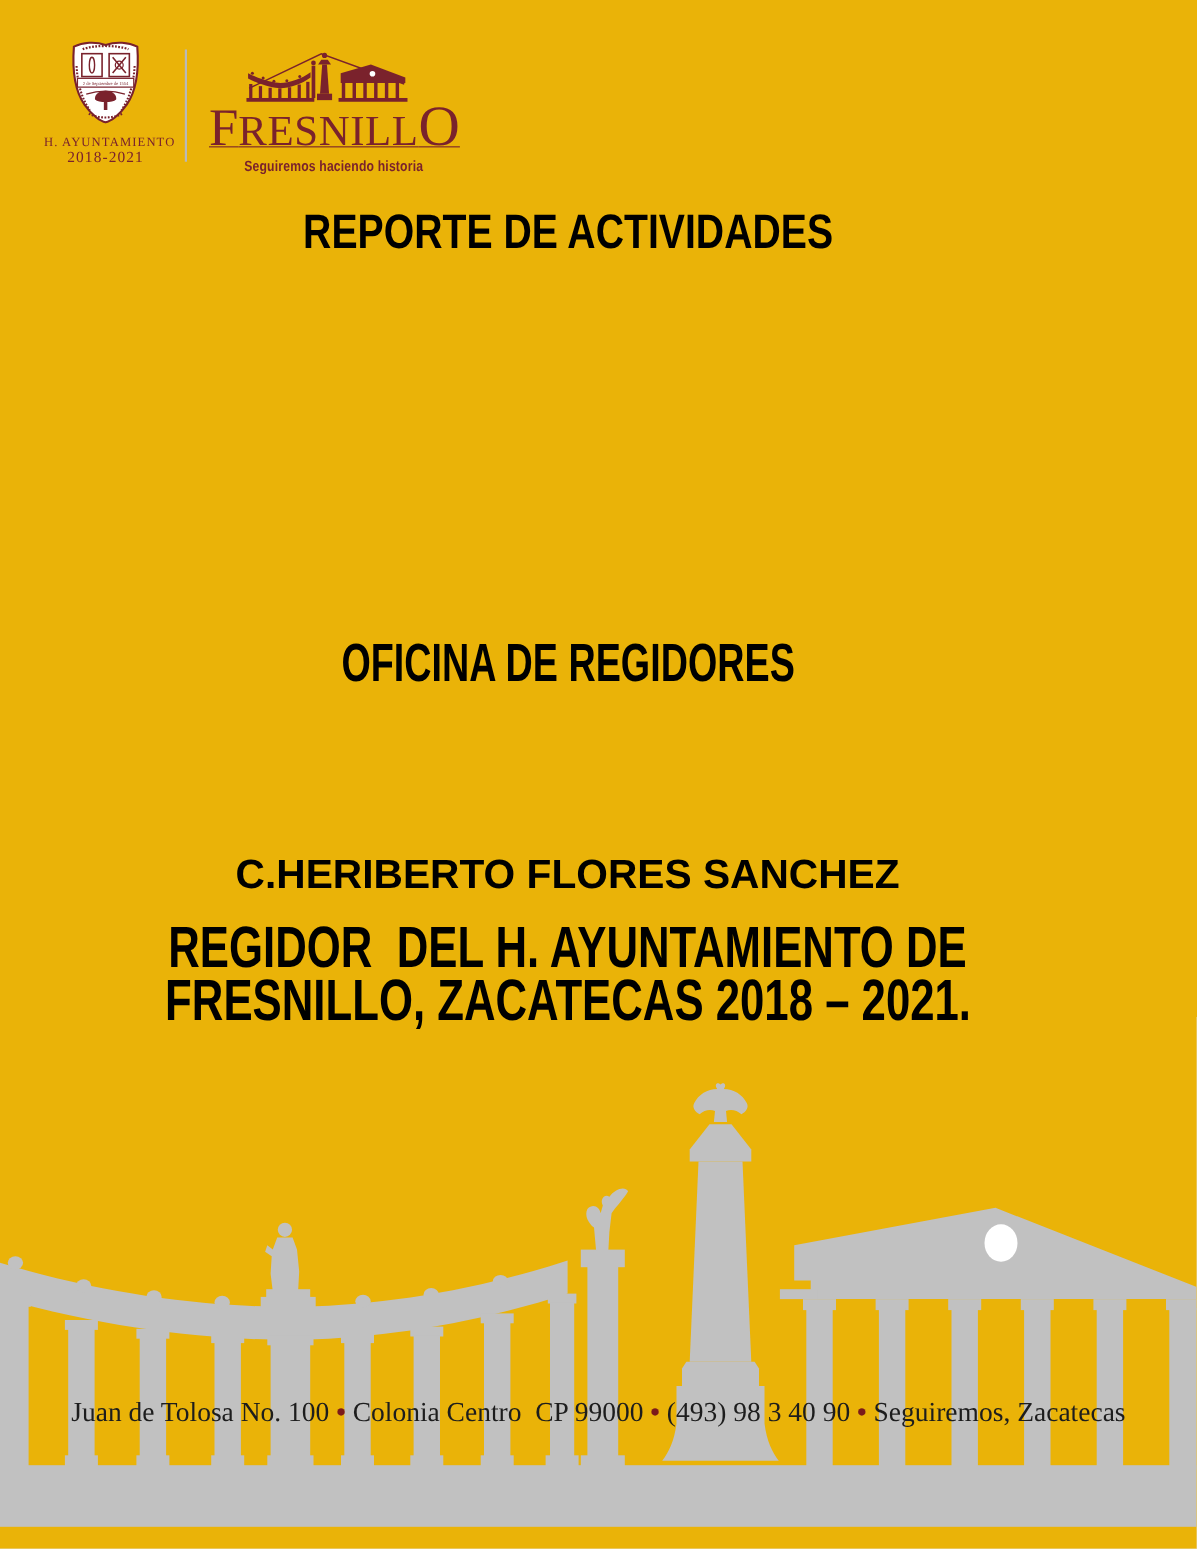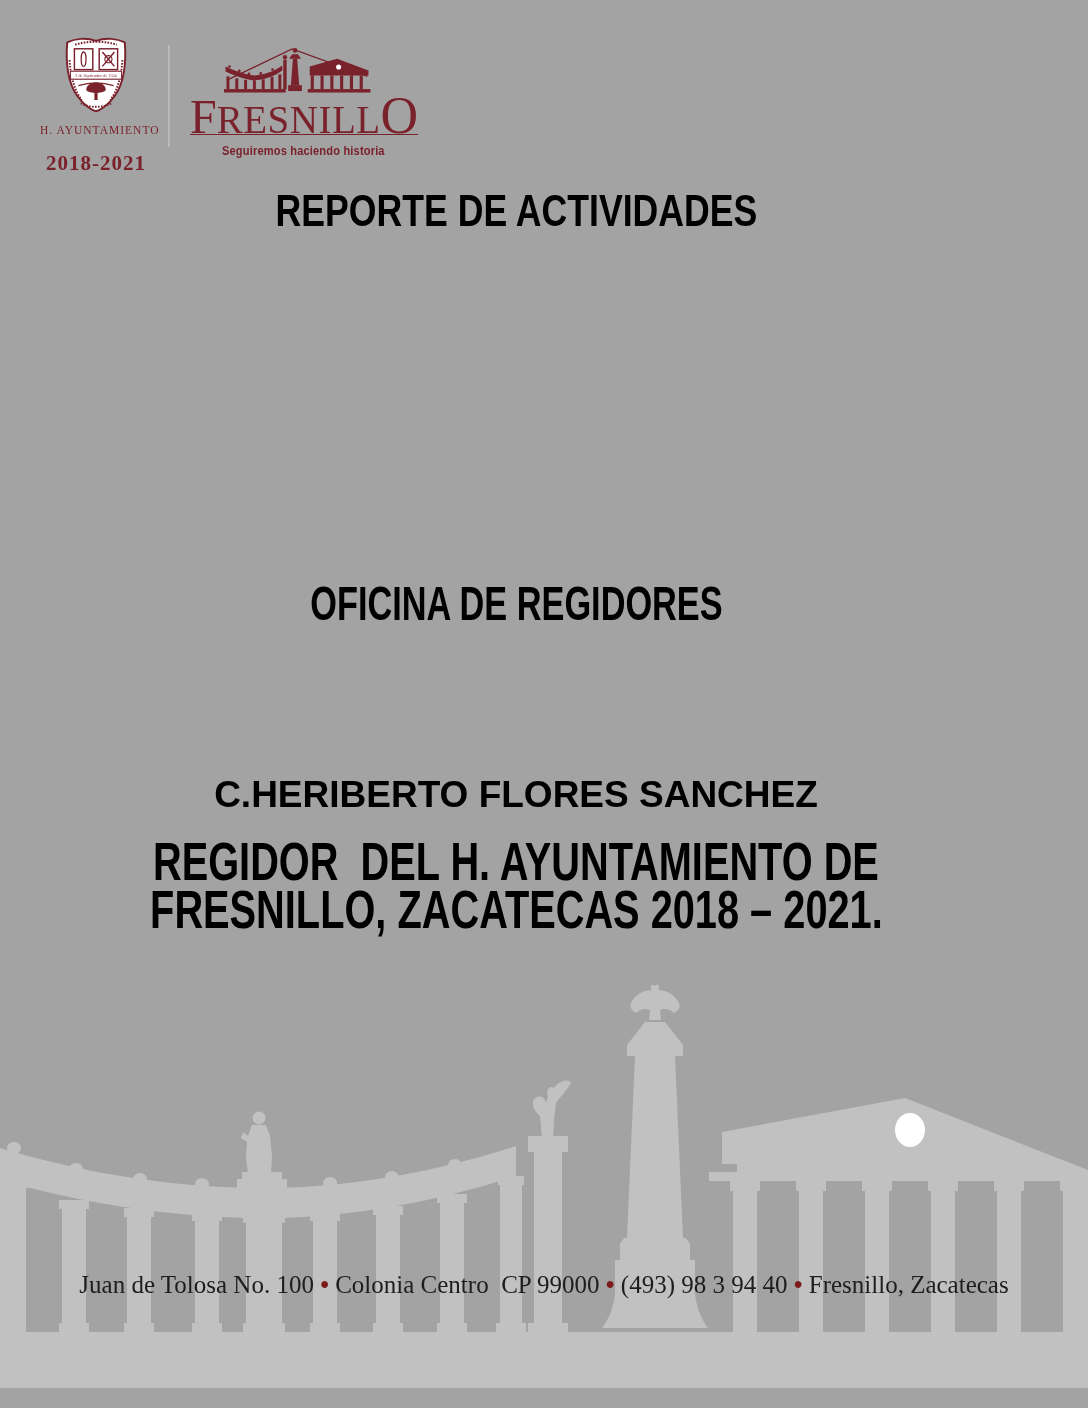--- a/index.html
+++ b/index.html
@@ -2,28 +2,28 @@
 <html style="--brand: #7a222c; --bullet: #7b1a1a; --silhouette: #c1c1c1; --title: #000000; --footer-text: #1d1d1d; --divider: #b9b9b9;"><head>
 <meta charset="utf-8">
 <style>
   :root{
     --brand:#7a222c; --bullet:#7b1a1a; --silhouette:#c1c1c1;
     --title:#000000; --footer-text:#1d1d1d; --divider:#b9b9b9;
   }
   html,body{margin:0;padding:0;background:#e8e8e8;}
   .page{
     position:relative; width:1088px; height:1408px; margin:0 auto;
-    background:#a3a3a3; overflow:hidden;
+    background:#eab308; overflow:hidden;
     font-family:"Liberation Sans", sans-serif;
   }
   
   .crest-block{position:absolute; left:40px; top:30px; width:112px; text-align:center; color:var(--brand);}
   .crest-svg{display:block; margin:0 auto; width:80px; height:92px;}
   .crest-org{font-family:"Liberation Serif", serif; font-size:11.5px; letter-spacing:1px; margin-top:2px; white-space:nowrap;}
-  .crest-term{font-family:"Liberation Serif", serif; font-size:21px; font-weight:bold; letter-spacing:1px; margin-top:15px;}
+  .crest-term{font-family:"Liberation Serif", serif; font-size:14px; font-weight:normal; letter-spacing:1px; margin-top:0px;}
   .header-divider{position:absolute; left:168px; top:45px; width:2px; height:102px; background:var(--divider);}
   .brand-block{position:absolute; left:190px; top:46px; width:260px;}
   .brand-monument{display:block; margin-left:32px; width:150px; height:47px;}
   .brand-wordmark{color:var(--brand); font-family:"Liberation Serif", serif; line-height:1; margin-top:-3px; white-space:nowrap;text-decoration:underline;}
   .brand-wordmark .wm-first{font-size:48px;}
   .brand-wordmark .wm-mid{font-size:39px; letter-spacing:0.5px;}
   .brand-wordmark .wm-last{font-size:52px;}
   .brand-tagline{
     color:var(--brand); font-weight:bold; font-size:13.5px; letter-spacing:0.2px;
     margin:1px 0 0 32px; transform:scaleX(.82); transform-origin:left center; white-space:nowrap;
@@ -201,15 +201,15 @@
           <rect x="997" y="211" width="24" height="147"></rect>
         <rect x="1060" y="203" width="30" height="10"></rect>
           <rect x="1063" y="211" width="25" height="147"></rect>
       </g>
 
       <rect x="0" y="354" width="1088" height="56"></rect>
     </g>
     <ellipse cx="910" cy="152" rx="15" ry="17" fill="#ffffff"></ellipse>
   </svg>
 
-  <div class="footer-address"><span>Juan de Tolosa No. 100</span><span class="bullet"> • </span><span>Colonia Centro&nbsp; CP 99000</span><span class="bullet"> • </span><span>(493) 98 3 94 40</span><span class="bullet"> • </span><span>Fresnillo, Zacatecas</span></div>
+  <div class="footer-address"><span>Juan de Tolosa No. 100</span><span class="bullet"> • </span><span>Colonia Centro&nbsp; CP 99000</span><span class="bullet"> • </span><span>(493) 98 3 40 90</span><span class="bullet"> • </span><span>Seguiremos, Zacatecas</span></div>
 
 </div>
 
 </body></html>

